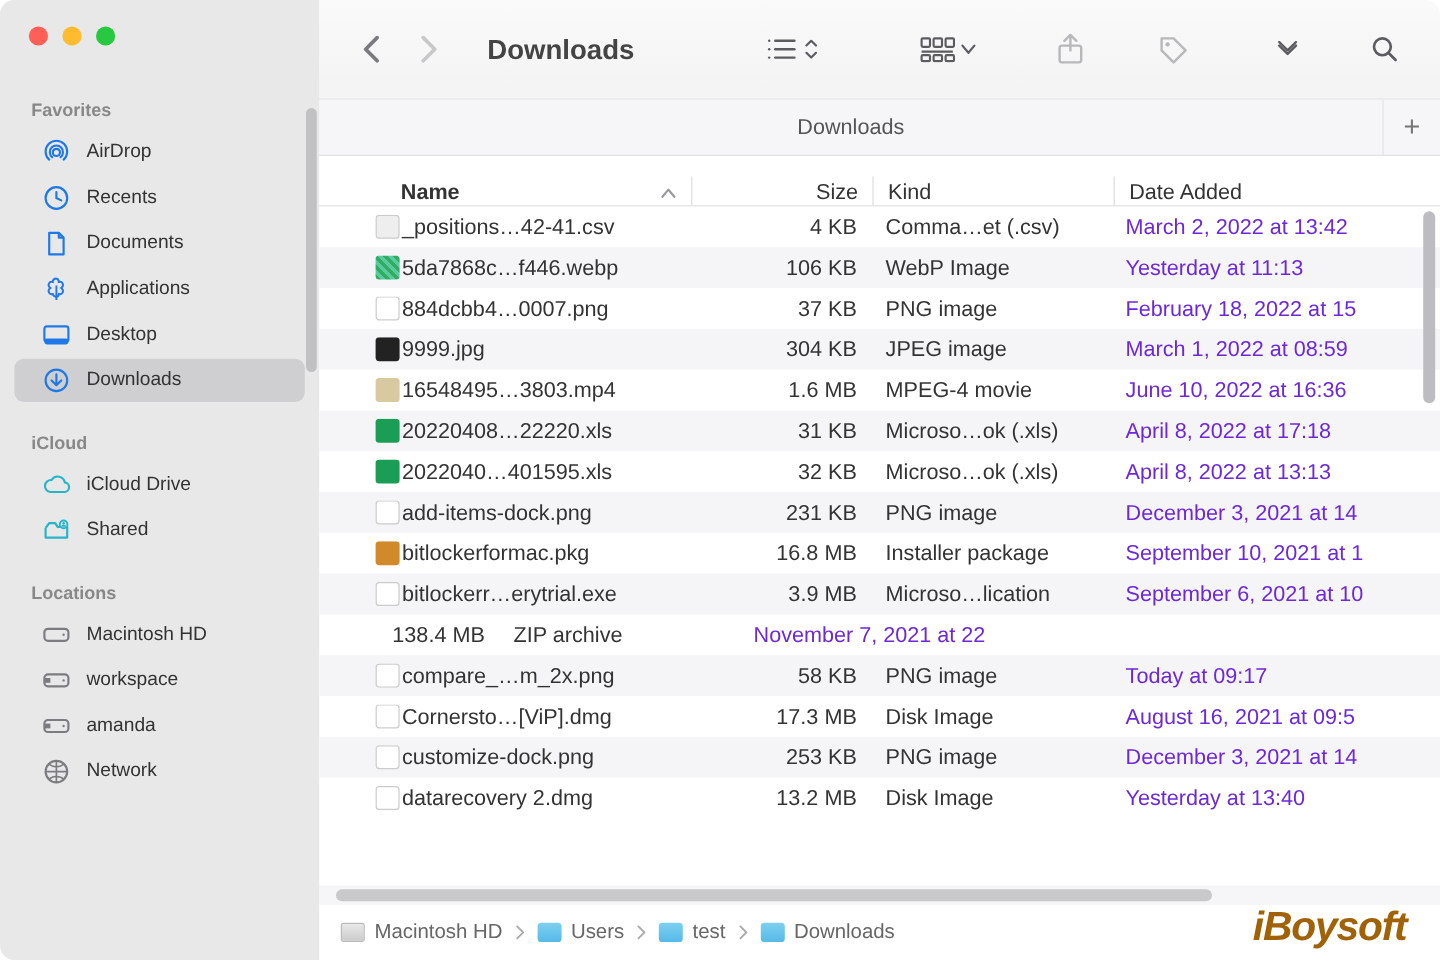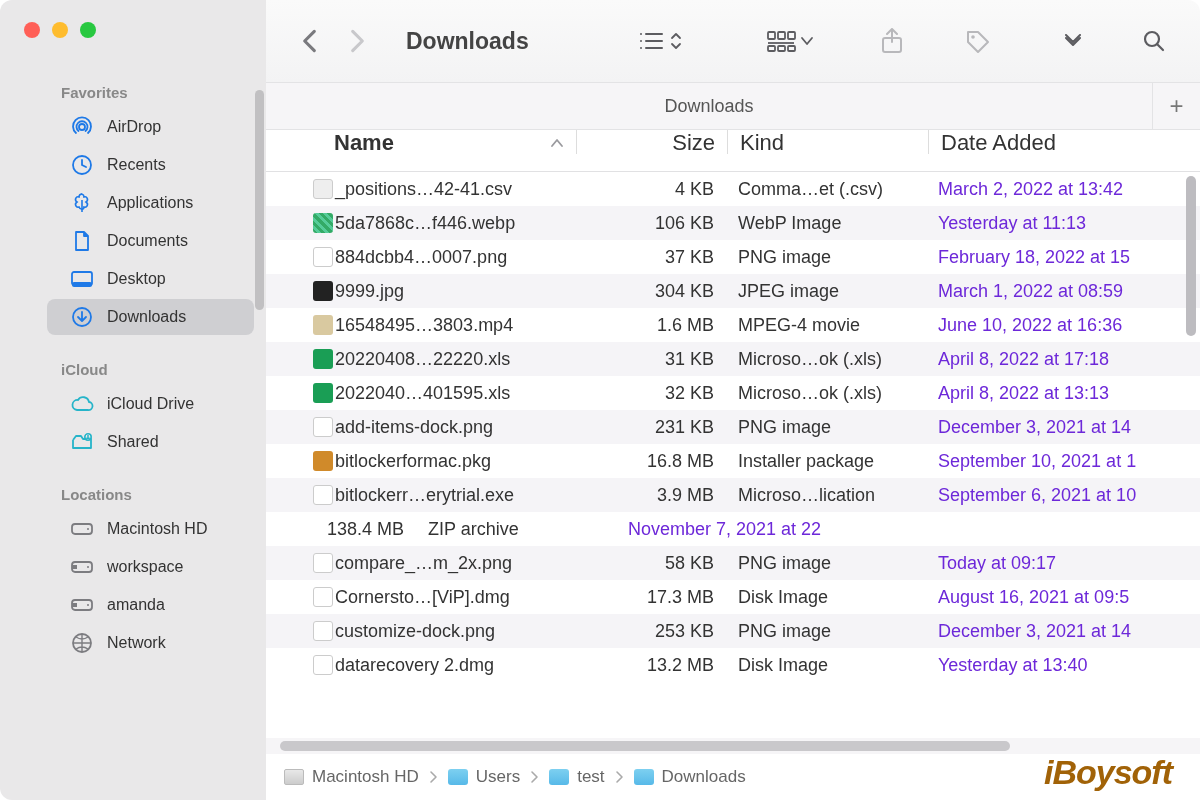--- a/index.html
+++ b/index.html
@@ -36,21 +36,20 @@
 .traffic-lights span {
   width: 16px; height: 16px; border-radius: 50%;
 }
 .red { background: #ff5f57; }
 .yellow { background: #febc2e; }
 .green { background: #28c840; }
 .sidebar-scroll {
   flex: 1;
   overflow: hidden;
   padding-top: 14px;
-  margin-left: 35px;
 }
 .sidebar-section-title {
   font-size: 15px; font-weight: 700; color: #888;
   padding: 14px 0 6px 26px;
 }
 .sidebar-item {
   display: flex; align-items: center;
   padding: 7px 12px 7px 22px;
   margin: 2px 12px;
   border-radius: 8px;
@@ -99,24 +98,24 @@
   background: #f6f5f7;
   border-top: 1px solid #e3e3e5;
   border-bottom: 1px solid #e3e3e5;
 }
 .tab-filler { flex:1; display:flex; justify-content:center; align-items:center; color:#555; font-size:18px;}
 .tab-plus {
   width: 48px; height:100%; display:flex; align-items:center; justify-content:center;
   border-left: 1px solid #e3e3e5; color:#777; font-size:24px; font-weight:300;
 }
 .columns-header {
-  display: flex; align-items:flex-start;
+  display: flex; align-items:flex-end;
   height: 42px;
   border-bottom: 1px solid #e1e1e3;
-  font-size: 22px; color:#333;
+  font-size: 18px; color:#333;
 }
 .col { padding: 0 12px; display:flex; align-items:center; }
 .col-name { width: 310px; padding-left: 68px; font-weight:600;}
 .col-size { width: 150px; justify-content:flex-end;}
 .col-kind { width: 200px; }
 .col-date { flex: 1; }
 .col-sep { width:1px; height:24px; background:#ddd; }
 .sort-chev { margin-left:auto; color:#888;}
 .rows { flex:1; overflow:hidden; position:relative;}
 .row {
@@ -209,34 +208,34 @@
           <span class="icon">
             <svg width="22" height="22">
               <circle cx="11" cy="11" r="9" fill="none" stroke="#1e79e7" stroke-width="1.8"></circle>
               <path d="M11 6 V11 L15 13" stroke="#1e79e7" stroke-width="1.8" fill="none" stroke-linecap="round"></path>
             </svg>
           </span>
           <span>Recents</span>
         </div>
         <div class="sidebar-item">
           <span class="icon">
+            <svg width="20" height="22">
+              <path d="M4 2 H12 L16 6 V20 H4 Z M12 2 V6 H16" fill="none" stroke="#1e79e7" stroke-width="1.8" stroke-linejoin="round"></path>
+            </svg>
+          </span>
+          <span>Documents</span>
+        </div>
+        <div class="sidebar-item">
+          <span class="icon">
             <svg width="22" height="22">
               <path d="M11 2 L11 2 M8 4 C10 1 13 2 13 5 C16 4 18 8 15 10 C18 12 16 16 13 15 C13 18 9 18 8 15 C5 16 3 12 6 10 C3 8 5 4 8 5 C8 3 9 2 11 2" fill="none" stroke="#1e79e7" stroke-width="1.6"></path>
               <line x1="11" y1="8" x2="11" y2="20" stroke="#1e79e7" stroke-width="1.6"></line>
             </svg>
           </span>
           <span>Applications</span>
-        </div>
-        <div class="sidebar-item">
-          <span class="icon">
-            <svg width="20" height="22">
-              <path d="M4 2 H12 L16 6 V20 H4 Z M12 2 V6 H16" fill="none" stroke="#1e79e7" stroke-width="1.8" stroke-linejoin="round"></path>
-            </svg>
-          </span>
-          <span>Documents</span>
         </div>
         <div class="sidebar-item">
           <span class="icon">
             <svg width="24" height="20">
               <rect x="2" y="3" width="20" height="13" rx="2" fill="none" stroke="#1e79e7" stroke-width="1.8"></rect>
               <rect x="2" y="13" width="20" height="5" rx="2" fill="#1e79e7"></rect>
             </svg>
           </span>
           <span>Desktop</span>
         </div>

